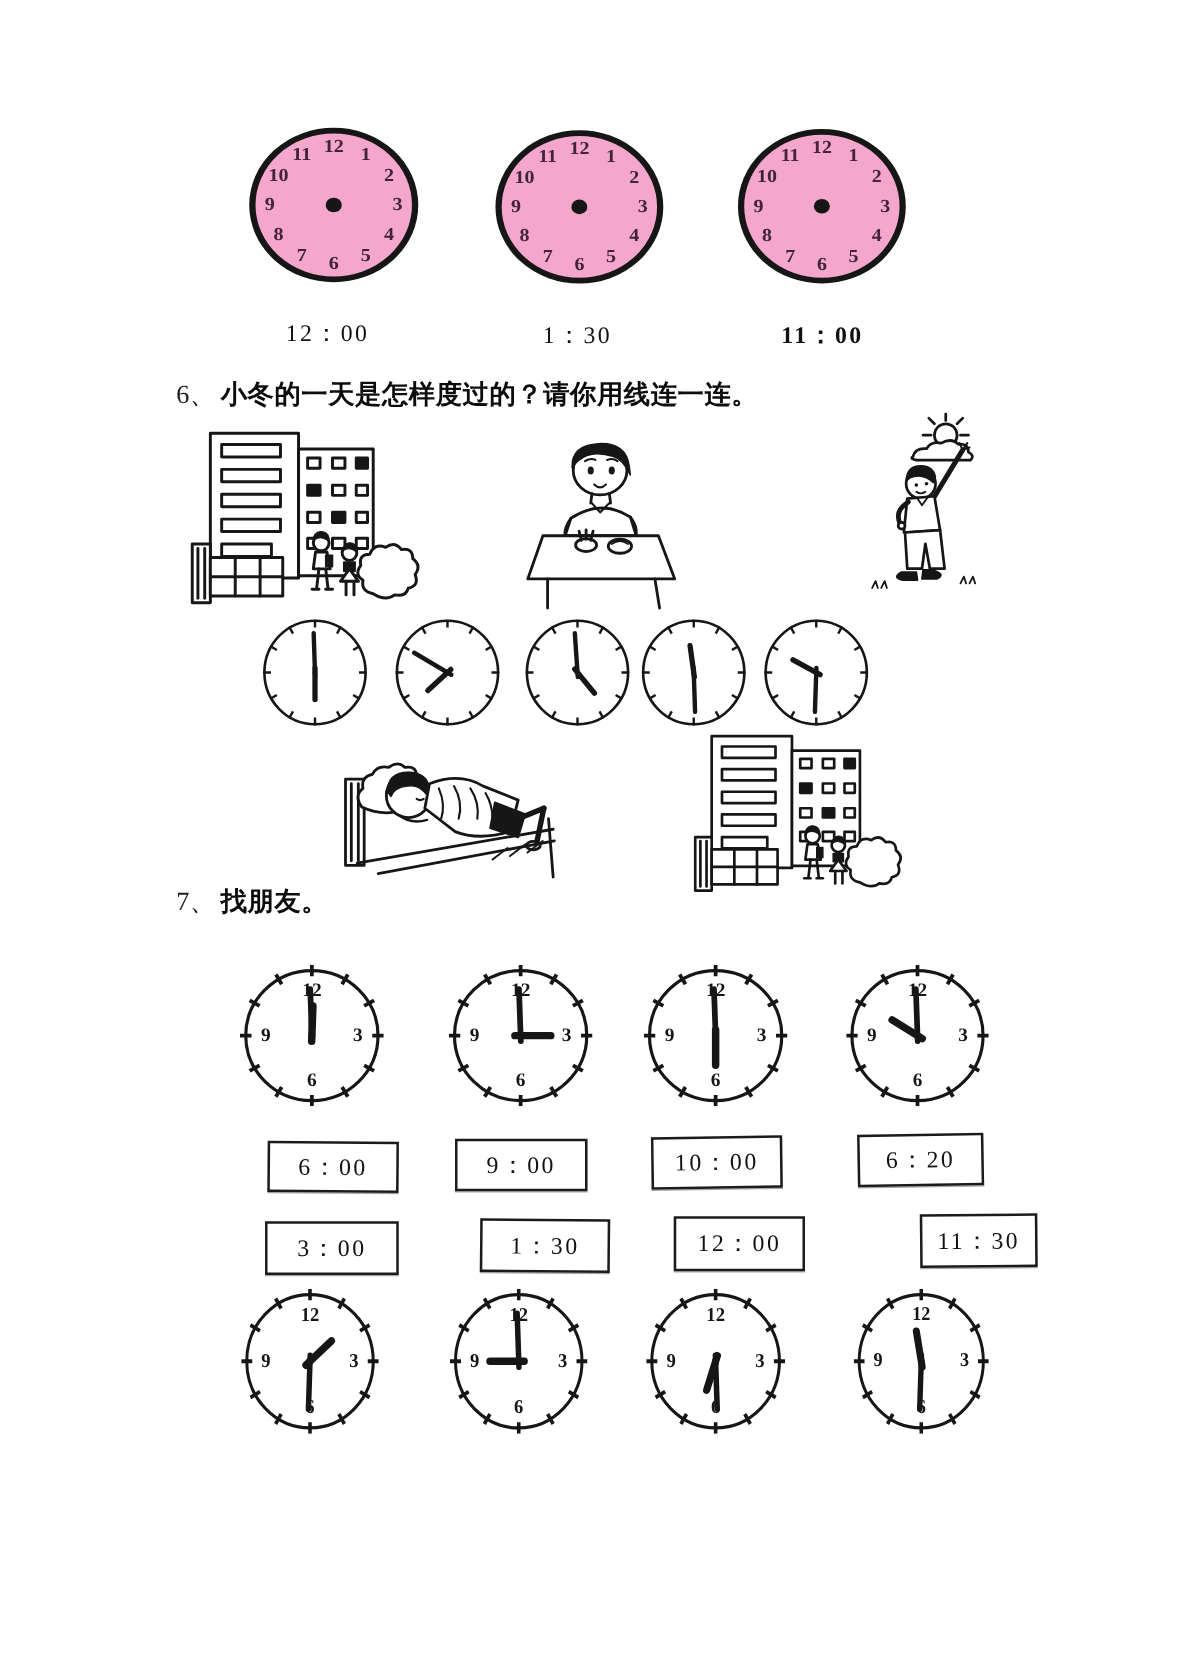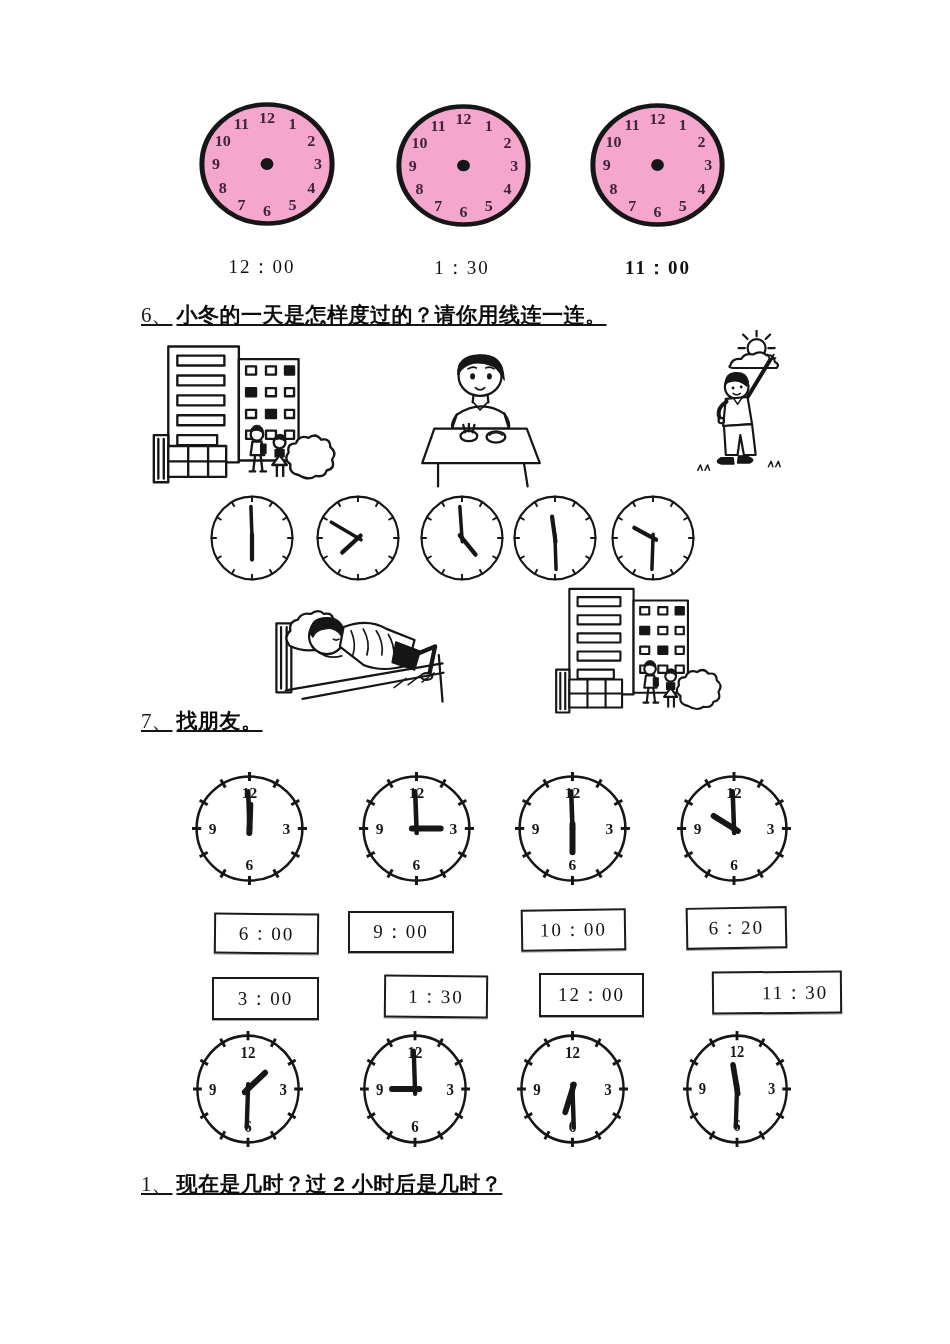--- a/index.html
+++ b/index.html
@@ -1,21 +1,21 @@
 <!DOCTYPE html>
 <html><head>
 <meta charset="utf-8">
 <style>
   html,body{margin:0;padding:0;background:#ffffff;}
   #page{
     position:relative;width:950px;height:1344px;background:#ffffff;overflow:hidden;
     font-family:"Liberation Sans","DejaVu Sans",sans-serif;color:#141414;
   }
   
-  .qhead{position:absolute;white-space:nowrap;font-size:21px;line-height:26px;text-decoration:underline;}
+  .qhead{position:absolute;white-space:nowrap;font-size:21px;line-height:26px;}
   .qhead .qnum{font-family:"Liberation Serif","DejaVu Serif",serif;font-weight:400;font-size:21px;color:#1c1c1c;margin-right:4px;}
   .qhead .qtxt{font-weight:700;color:#0c0c0c;letter-spacing:0.5px;}
   #q6-head{left:141px;top:302px;}
   #q7-head{left:141px;top:708px;}
   #q1-head{left:141px;top:1171px;}
   
   .clock{position:absolute;}
   #topclock-0{left:197px;top:100px;width:140px;height:128px;}
   #topclock-1{left:394px;top:102px;width:139px;height:127px;}
   #topclock-2{left:588px;top:101px;width:139px;height:128px;}
@@ -46,27 +46,27 @@
   #qtclock-b2{left:517px;top:1031px;width:111px;height:116px;}
   #qtclock-b3{left:683px;top:1031px;width:108px;height:116px;}
   
   .tbox{
     position:absolute;border:2.5px solid #1b1b1b;background:#fff;
     display:flex;align-items:center;justify-content:center;
     font-family:"Liberation Serif","DejaVu Serif",serif;font-size:19px;letter-spacing:2px;color:#111;
     box-shadow:0 1px 0 rgba(0,0,0,0.35);
   }
   #tbox-r1-0{left:194px;top:913px;width:101px;height:37px;transform:rotate(0.5deg);margin-left:20px;}
-  #tbox-r1-1{left:348px;top:911px;width:102px;height:38px;justify-content:center;}
+  #tbox-r1-1{left:364px;top:911px;width:102px;height:38px;justify-content:center;}
   #tbox-r1-2{left:521px;top:909px;width:101px;height:38px;transform:rotate(-0.8deg);}
   #tbox-r1-3{left:686px;top:907px;width:97px;height:38px;transform:rotate(-1deg);}
   #tbox-r2-0{left:212px;top:977px;width:103px;height:39px;justify-content:center;}
   #tbox-r2-1{left:384px;top:975px;width:100px;height:39px;transform:rotate(0.5deg);}
   #tbox-r2-2{left:539px;top:973px;width:101px;height:40px;}
-  #tbox-r2-3{left:712px;top:971px;width:90px;height:39px;transform:rotate(-0.5deg);padding-left:36px;}
+  #tbox-r2-3{left:736px;top:971px;width:90px;height:39px;transform:rotate(-0.5deg);}
   .hiddefs{position:absolute;width:0;height:0;overflow:hidden;}
 </style>
 </head>
 <body>
 
 <svg class="hiddefs" aria-hidden="true">
   <defs>
     <symbol id="sym-school" viewBox="0 0 210 170">
       <g stroke="#161616" stroke-width="2.6" fill="none" stroke-linecap="round" stroke-linejoin="round">
         <rect x="18" y="6" width="78" height="128" fill="#fff"></rect>
@@ -563,17 +563,14 @@
         <line x1="-21.00" y1="-36.37" x2="-25.00" y2="-43.30" stroke="#161616" stroke-width="2.6"></line>
         <text x="0.00" y="-32.00" text-anchor="middle" dominant-baseline="central" font-family="Liberation Serif, DejaVu Serif, serif" font-weight="600" font-size="13.5" fill="#161616">12</text>
         <text x="32.00" y="-0.00" text-anchor="middle" dominant-baseline="central" font-family="Liberation Serif, DejaVu Serif, serif" font-weight="600" font-size="13.5" fill="#161616">3</text>
         <text x="0.00" y="32.00" text-anchor="middle" dominant-baseline="central" font-family="Liberation Serif, DejaVu Serif, serif" font-weight="600" font-size="13.5" fill="#161616">6</text>
         <text x="-32.00" y="0.00" text-anchor="middle" dominant-baseline="central" font-family="Liberation Serif, DejaVu Serif, serif" font-weight="600" font-size="13.5" fill="#161616">9</text>
         <line x1="0.14" y1="-4.00" x2="-1.15" y2="32.98" stroke="#161616" stroke-width="4" stroke-linecap="round"></line>
         <line x1="0.69" y1="3.94" x2="-3.65" y2="-20.68" stroke="#161616" stroke-width="5.2" stroke-linecap="round"></line>
         <ellipse cx="0" cy="0" rx="2.4" ry="2.4" fill="#161616"></ellipse>
       </svg></div>
 
-  <div class="qhead" id="q1-head">
-    <span class="qnum">1、</span><span class="qtxt">现在是几时？过 2 小时后是几时？</span>
-  </div>
 
 </div>
 
 </body></html>

